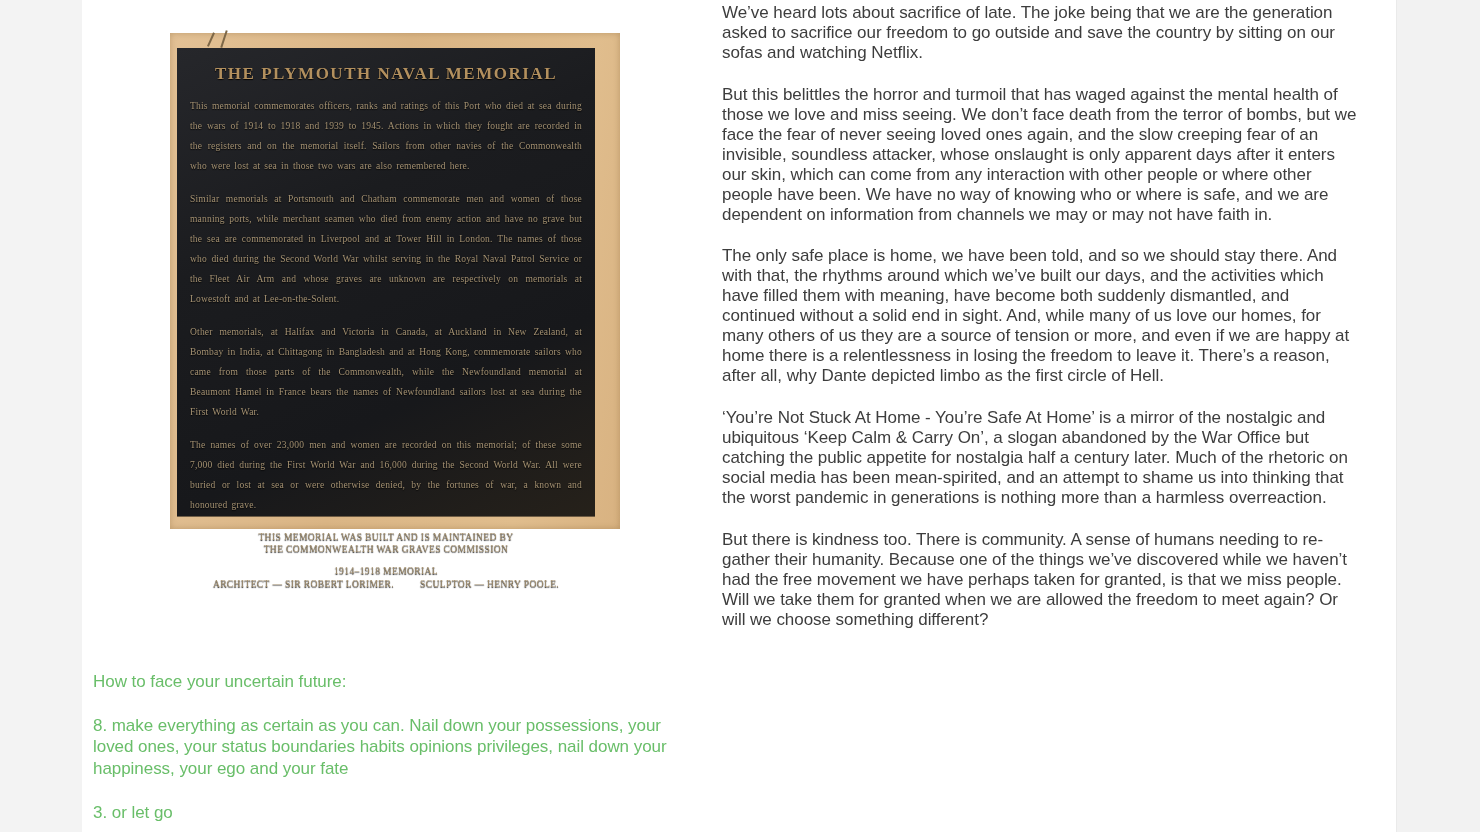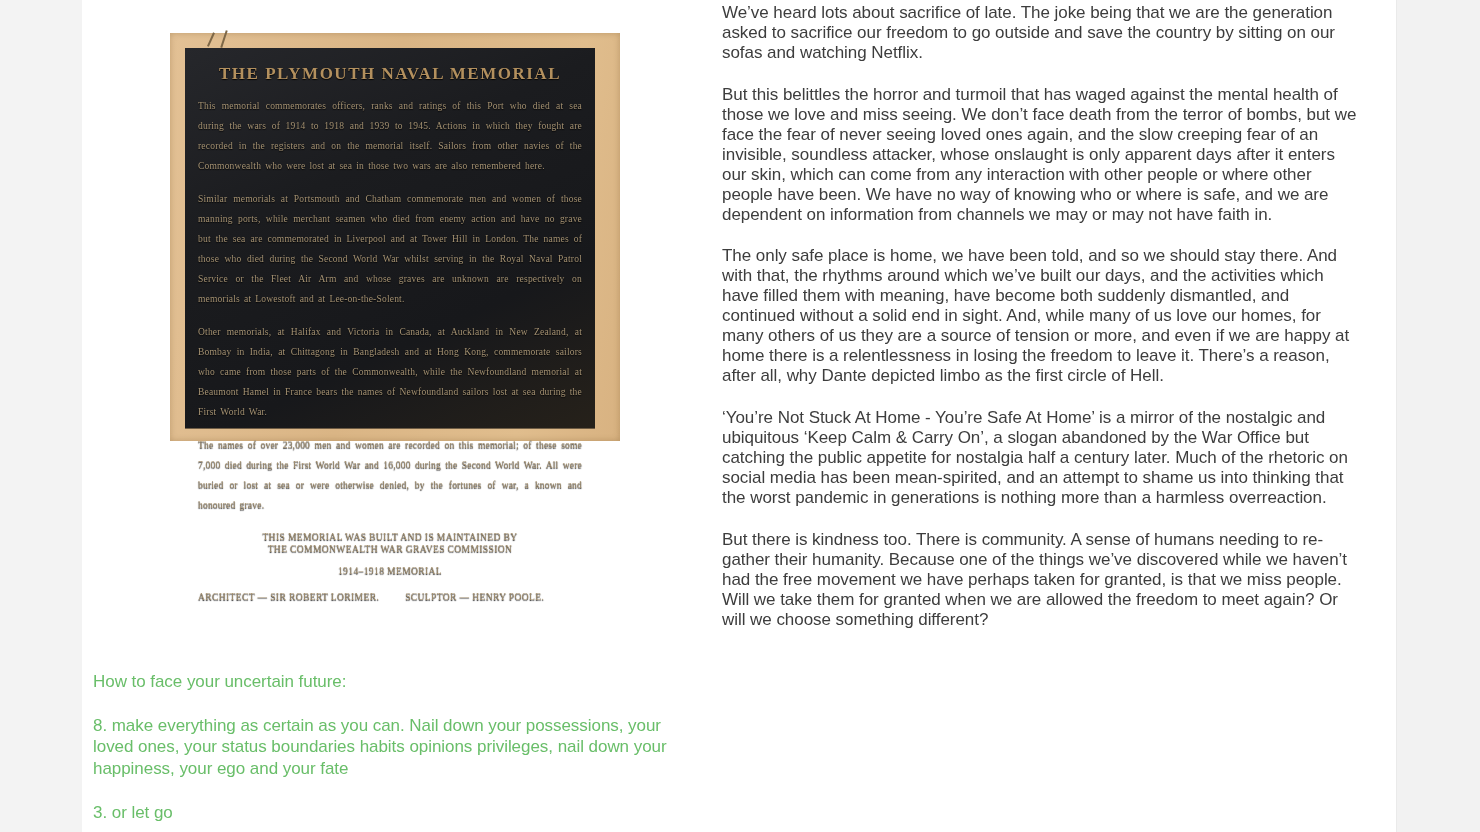--- a/index.html
+++ b/index.html
@@ -11,23 +11,23 @@
     overflow: hidden;
     font-family: "Liberation Sans", sans-serif;
   }
   .gutter { position: absolute; top: 0; height: 832px; }
   .gutter.left  { left: 0; width: 82px; background: #f3f3f3; }
   .gutter.right { right: 0; width: 84px; background: #f2f2f2; border-left: 1px solid #eaeaea; }
 
   
   figure.photo {
     position: absolute; left: 170px; top: 33px;
-    width: 450px; height: 408px; margin: 0;
+    width: 450px; height: 496px; margin: 0;
     background: linear-gradient(100deg, #e3c195 0%, #dab585 45%, #e0bd8d 80%, #d8b281 100%);
-    padding: 15px 25px 13px 15px;
+    padding: 15px 25px 13px 7px;
     box-shadow: inset 0 0 6px rgba(120,85,40,.35);
   }
   .scratch { position: absolute; background: #7d6747; width: 1.5px; }
   .scratch.s1 { left: 40px; top: -1px; height: 15px; transform: rotate(24deg); }
   .scratch.s2 { left: 53px; top: -3px; height: 18px; transform: rotate(18deg); }
   .plate {
     width: 100%; height: 100%;
     background: linear-gradient(155deg, #26272b 0%, #1b1c1f 35%, #17181b 70%, #26211a 100%);
     color: #a59272;
     font-family: "Liberation Serif", serif;
@@ -44,21 +44,21 @@
   }
   .plq {
     margin: 0 0 13px;
     font-size: 9.5px; line-height: 20px;
     text-align: justify;
     letter-spacing: .2px; word-spacing: 1.5px;
   }
   .plq-center { text-align: center; font-size: 9.5px; line-height: 12px; letter-spacing: .4px; }
   .maintained { margin: 16px 0 10px; text-align: center; }
   .plq-section { margin: 0 0 11px; }
-  .credit-row { display: flex; gap: 26px; margin-top: 14px; }
+  .credit-row { display: flex; justify-content: center; gap: 26px; margin-top: 1px; }
 
   
   .article {
     position: absolute; left: 722px; top: 3px; width: 636px;
     font-size: 17px; line-height: 20px;
     color: #3d3d3d;
     letter-spacing: -0.05px;
   }
   .article p { margin: 0 0 21.7px; }
 

